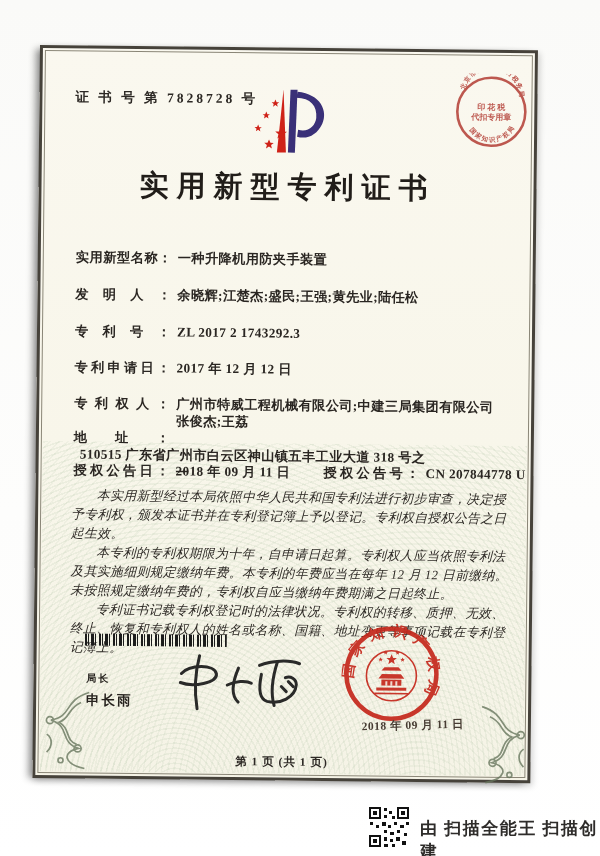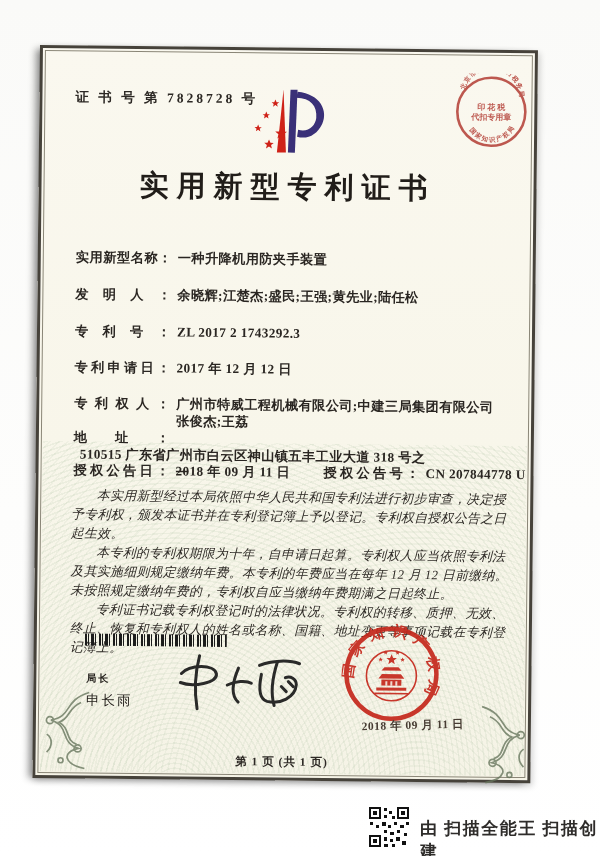--- a/index.html
+++ b/index.html
@@ -62,21 +62,21 @@
   
   .barcode{
     position:absolute;left:48px;top:585px;width:142px;height:12px;
     background:repeating-linear-gradient(90deg,
       #1c1c1c 0 2px, rgba(0,0,0,0) 2px 3px,
       #1c1c1c 3px 4px, rgba(0,0,0,0) 4px 6px,
       #1c1c1c 6px 9px, rgba(0,0,0,0) 9px 10px,
       #1c1c1c 10px 11px, rgba(0,0,0,0) 11px 14px);
   }
   .sig-title{position:absolute;left:50px;top:616px;font-size:10px;font-weight:700;letter-spacing:2px;margin-top:7px;}
-  .sig-name{position:absolute;left:50px;top:643px;font-size:13.5px;font-weight:400;letter-spacing:2px;}
+  .sig-name{position:absolute;left:50px;top:643px;font-size:13.5px;font-weight:700;letter-spacing:2px;}
   .signature{position:absolute;left:133px;top:602px;width:135px;height:62px;}
   
   .seal{position:absolute;left:305px;top:572px;width:100px;height:100px;opacity:.92;}
   .seal-date{
     position:absolute;left:312px;top:666px;width:130px;text-align:center;
     font-size:11.5px;font-weight:700;color:#473c33;letter-spacing:.5px;
     transform:rotate(-2deg);
   }
   .flourish{position:absolute;width:54px;height:82px;opacity:.78;}
   .flourish.bl{left:1px;top:642px;}

